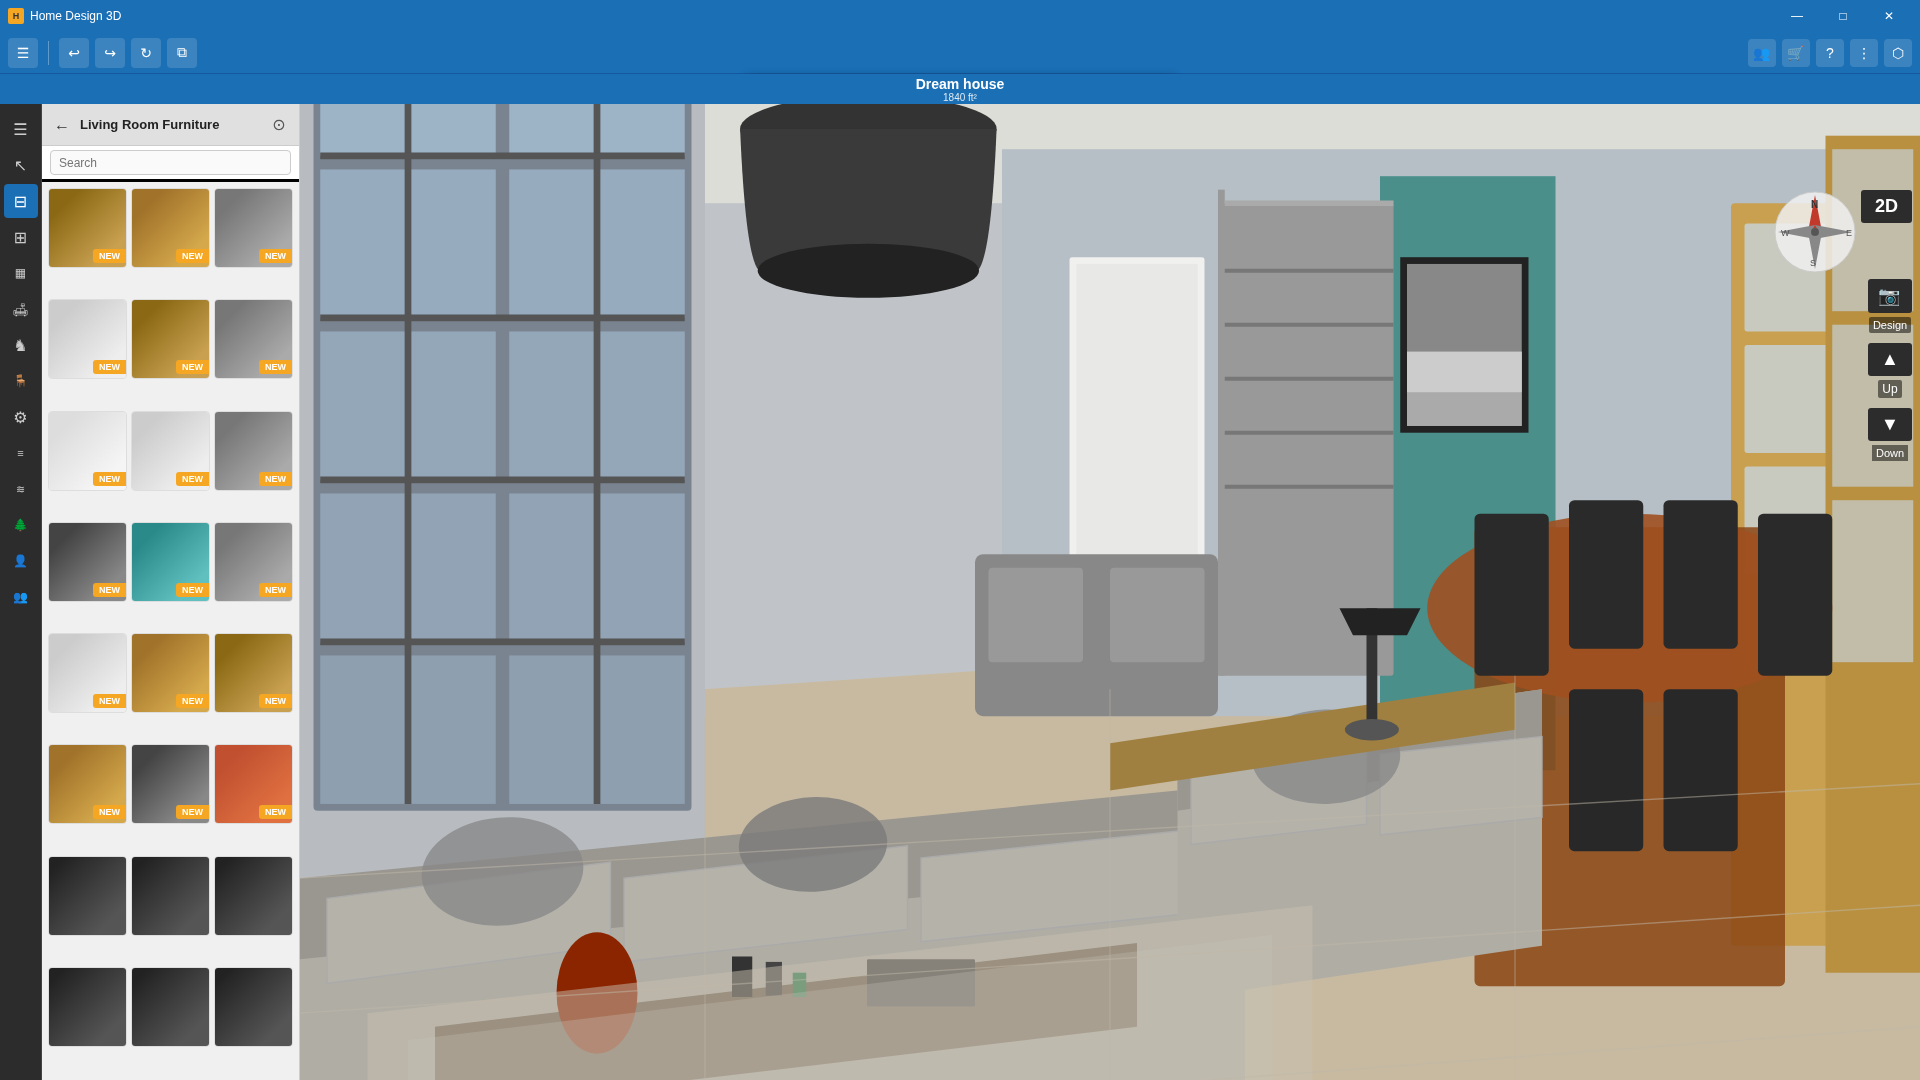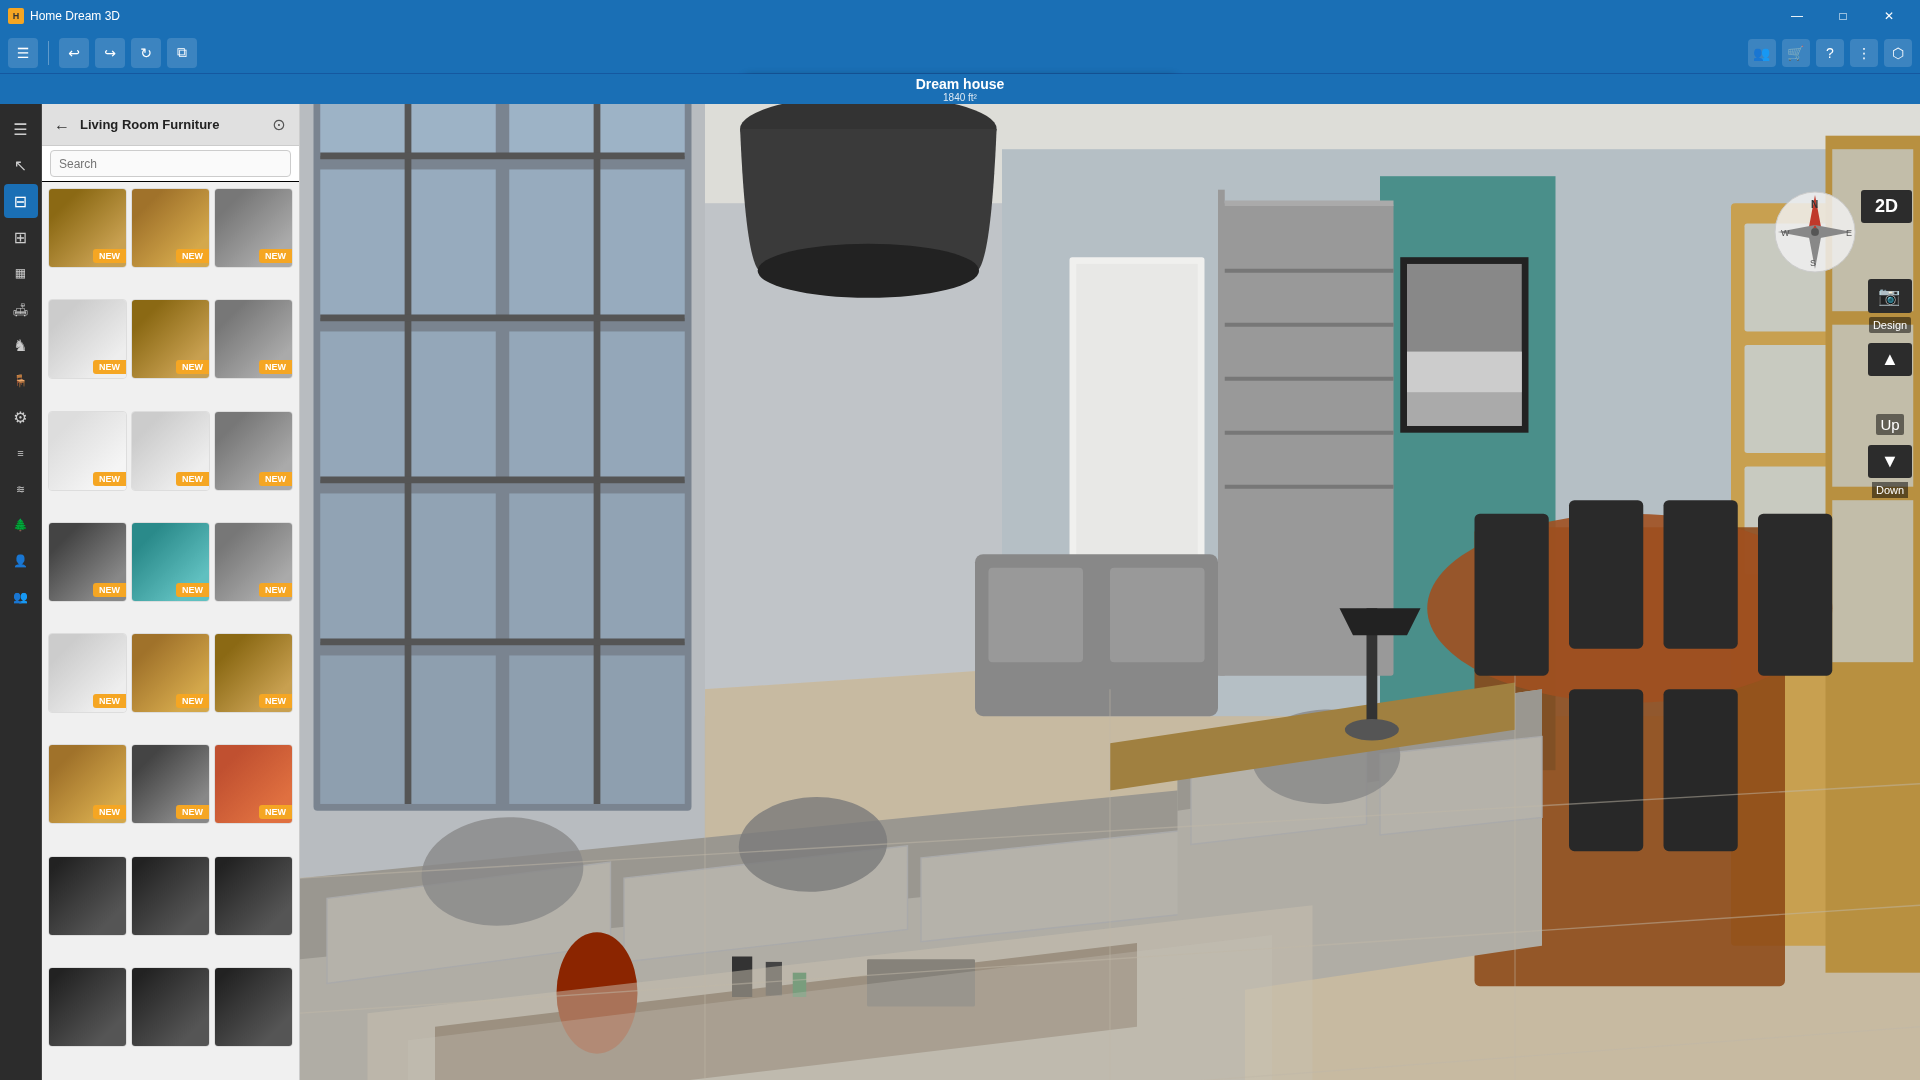--- a/index.html
+++ b/index.html
@@ -107,21 +107,21 @@
     }
     #panel-title { font-size: 13px; font-weight: 700; color: #222; flex: 1; }
     #panel-header .scan-btn {
       width: 24px; height: 24px;
       border: none; background: transparent;
       cursor: pointer; font-size: 16px; color: #555;
     }
     #search-bar {
       height: 36px;
       padding: 4px 8px;
-      border-bottom: 1px solid #000000;
+      border-bottom: 3px solid #000000;
       background: #fff;
     }
     #search-bar input {
       width: 100%; height: 100%;
       border: 1px solid #ccc; border-radius: 4px;
       padding: 0 8px; font-size: 12px; color: #333;
       background: #fafafa;
     }
     #furniture-grid {
       flex: 1;
@@ -247,21 +247,21 @@
       width: 85px;
       height: 85px;
     }
   </style>
 </head>
 <body>
 
 <div id="title-bar">
   <div id="title-bar-left">
     <div class="app-icon">H</div>
-    <span>Home Dream 3D</span>
+    <span>Home Design 3D</span>
   </div>
   <div id="window-controls">
     <button>—</button>
     <button>□</button>
     <button class="close-btn">✕</button>
   </div>
 </div>
 
 <div id="toolbar">
   <button>☰</button>
@@ -612,18 +612,18 @@
         <circle cx="42" cy="42" r="4" fill="#555"></circle>
       </svg>
     </div>
 
     <button class="btn-2d" style="position:absolute; top:86px; right:8px; background:#2c2c2c; color:white; border:none; padding:6px 14px; font-size:18px; font-weight:bold; cursor:pointer; border-radius:3px;">2D</button>
 
     <div class="view-controls" style="position:absolute; top:175px; right:8px; display:flex; flex-direction:column; gap:4px; align-items:center;">
       <button class="view-ctrl-btn" style="width:44px; background:#2c2c2c; color:white; border:none; padding:6px 4px; font-size:18px; cursor:pointer; border-radius:3px; text-align:center;">📷</button>
       <span style="color:white; font-size:11px; background:rgba(0,0,0,0.5); padding:2px 4px; border-radius:2px;">Design</span>
       <button class="view-ctrl-btn" style="width:44px; background:#2c2c2c; color:white; border:none; padding:6px 4px; font-size:18px; cursor:pointer; border-radius:3px; margin-top:6px;">▲</button>
-      <span style="color:white; font-size:15px; background:rgba(0,0,0,0.5); padding:2px 4px; border-radius:2px;margin-top:34px;">Up</span>
+      <span style="color:white; font-size:12px; background:rgba(0,0,0,0.5); padding:2px 4px; border-radius:2px;">Up</span>
       <button class="view-ctrl-btn" style="width:44px; background:#2c2c2c; color:white; border:none; padding:6px 4px; font-size:18px; cursor:pointer; border-radius:3px; margin-top:6px;">▼</button>
       <span style="color:white; font-size:11px; background:rgba(0,0,0,0.5); padding:2px 4px; border-radius:0;">Down</span>
     </div>
   </div>
 </div>
 
 </body></html>

